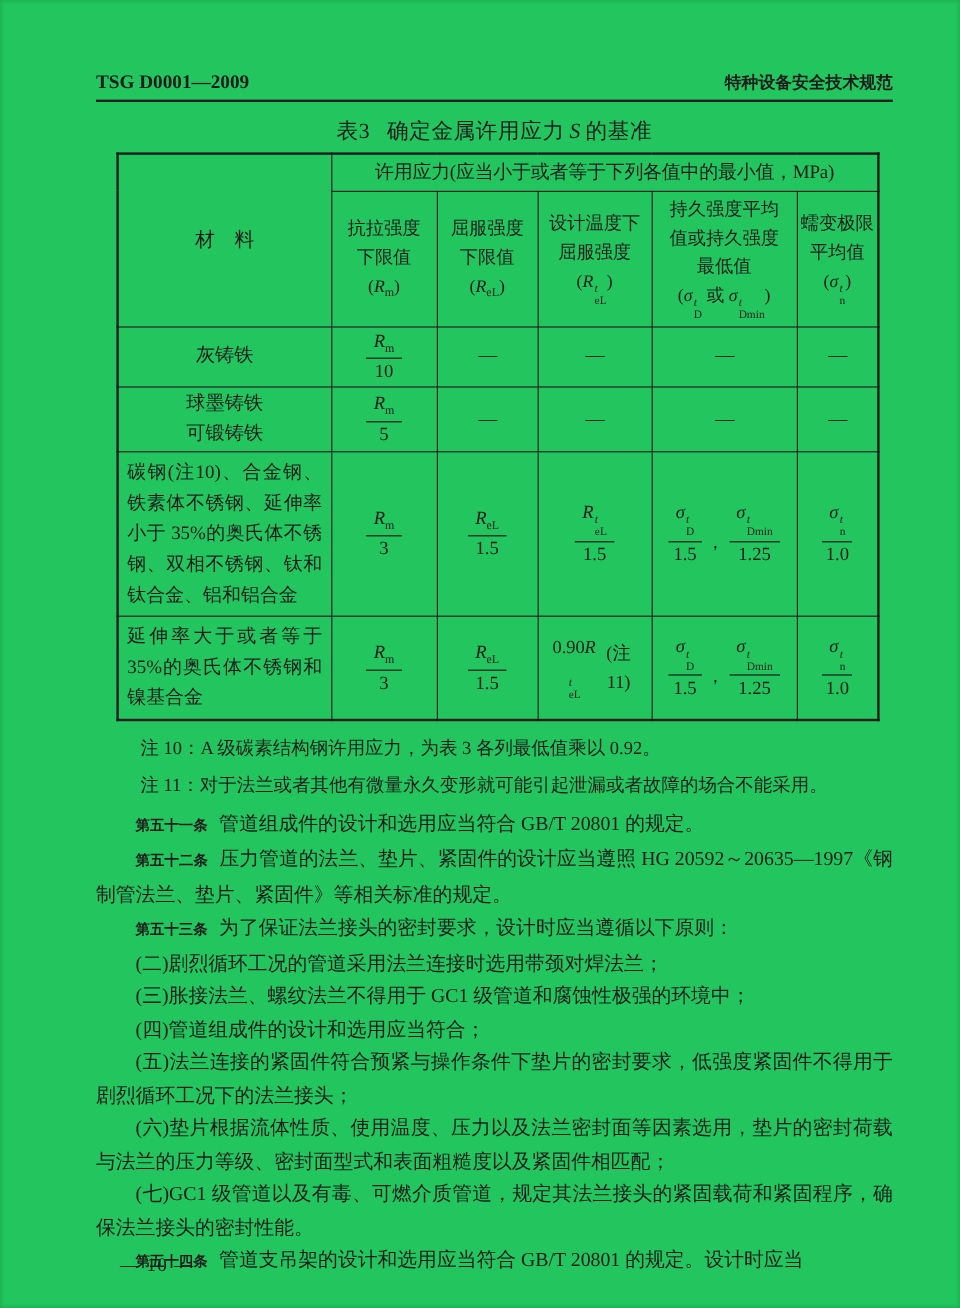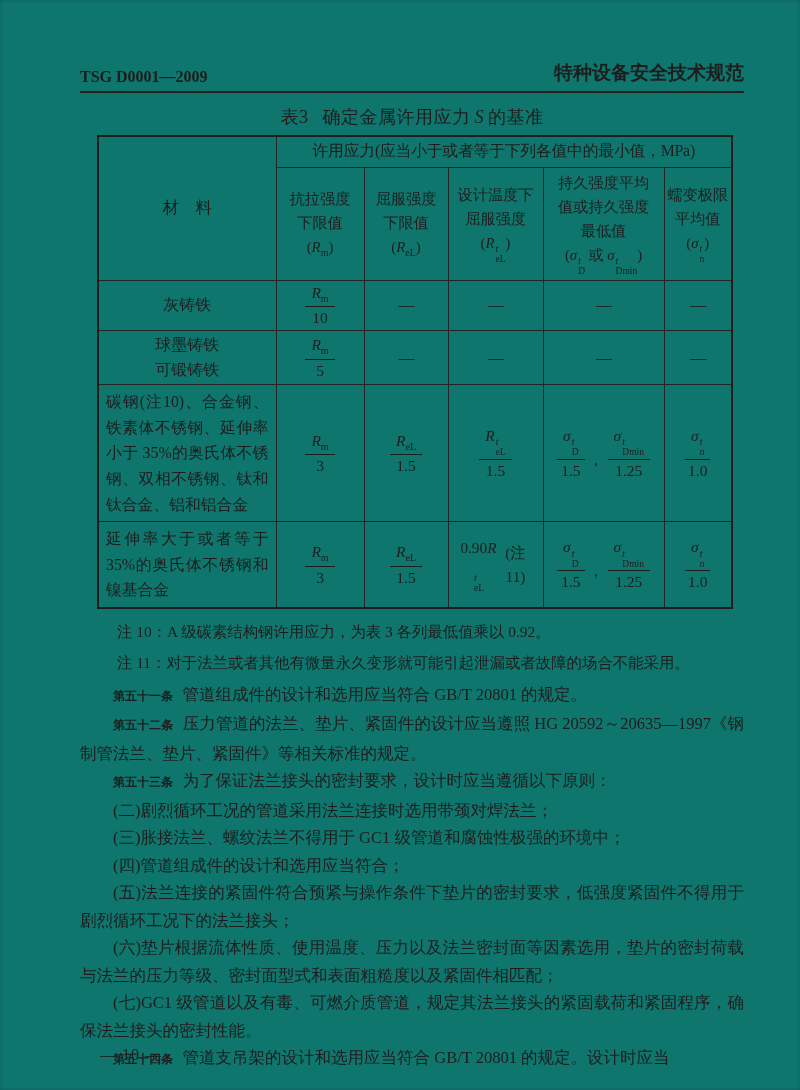--- a/index.html
+++ b/index.html
@@ -1,31 +1,31 @@
 <!DOCTYPE html>
 <html><head>
 <meta charset="utf-8">
 <style>
   html,body{margin:0;padding:0;background:#9a9a98;}
   .page{
     width:800px;height:1090px;box-sizing:border-box;position:relative;
-    background:#0f766e;
+    background:#22c55e;
     padding:60px 56px 0 80px;
     font-family:"Liberation Serif","DejaVu Serif",serif;
     color:#1d1d1d;
     box-shadow:inset 0 0 4px rgba(0,0,0,0.18);
     overflow:hidden;
   }
   
   .doc-header{
     display:flex;justify-content:space-between;align-items:flex-end;
     font-size:16px;font-weight:bold;
     padding-bottom:5px;border-bottom:2.5px solid #222;
   }
-  .doc-header .right{font-family:Liberation Serif, serif;font-size:19px;}
+  .doc-header .right{font-family:Liberation Serif, serif;font-size:14px;}
   
   .table-title{
     margin-top:11px;text-align:center;font-size:18px;line-height:26px;letter-spacing:0.5px;
   }
   .table-title .gap{display:inline-block;width:14px;}
   .var{font-style:italic;font-family:"Liberation Serif","DejaVu Serif",serif;}
   .table-title .var{margin:0 4px;}
   
   table.stress-table{
     border-collapse:collapse;table-layout:fixed;

